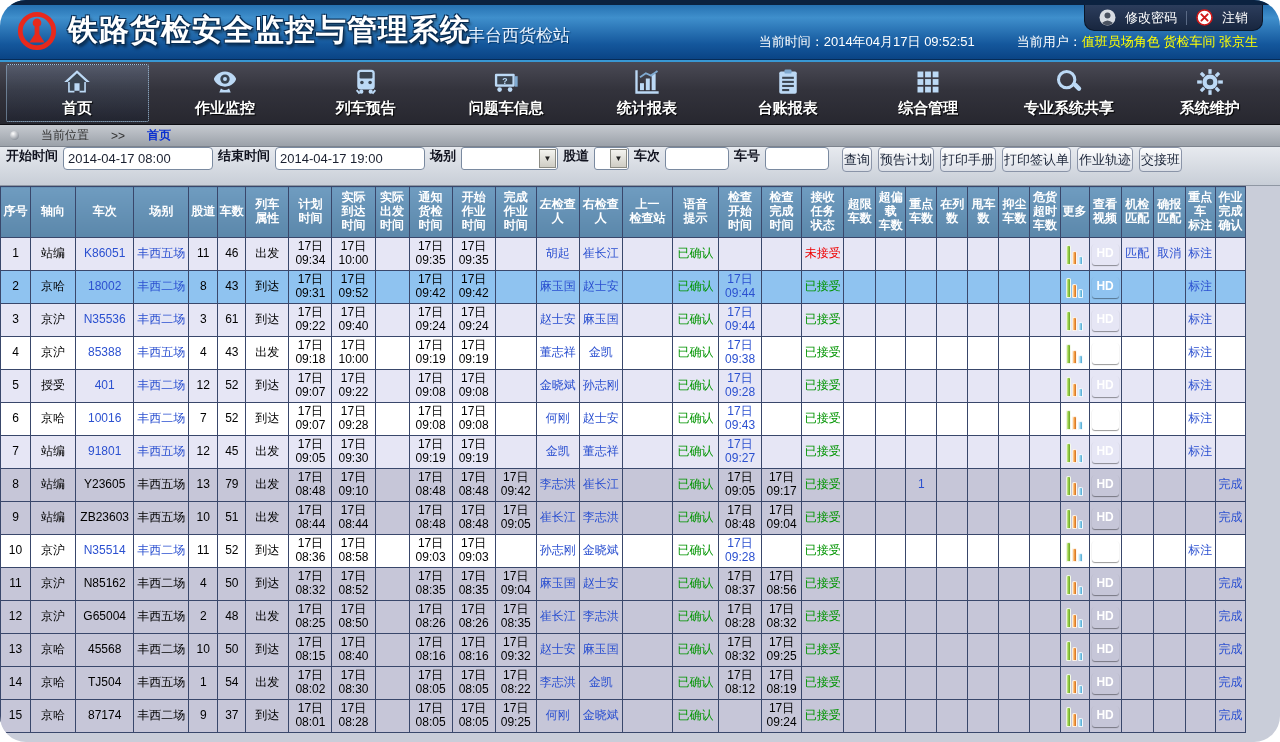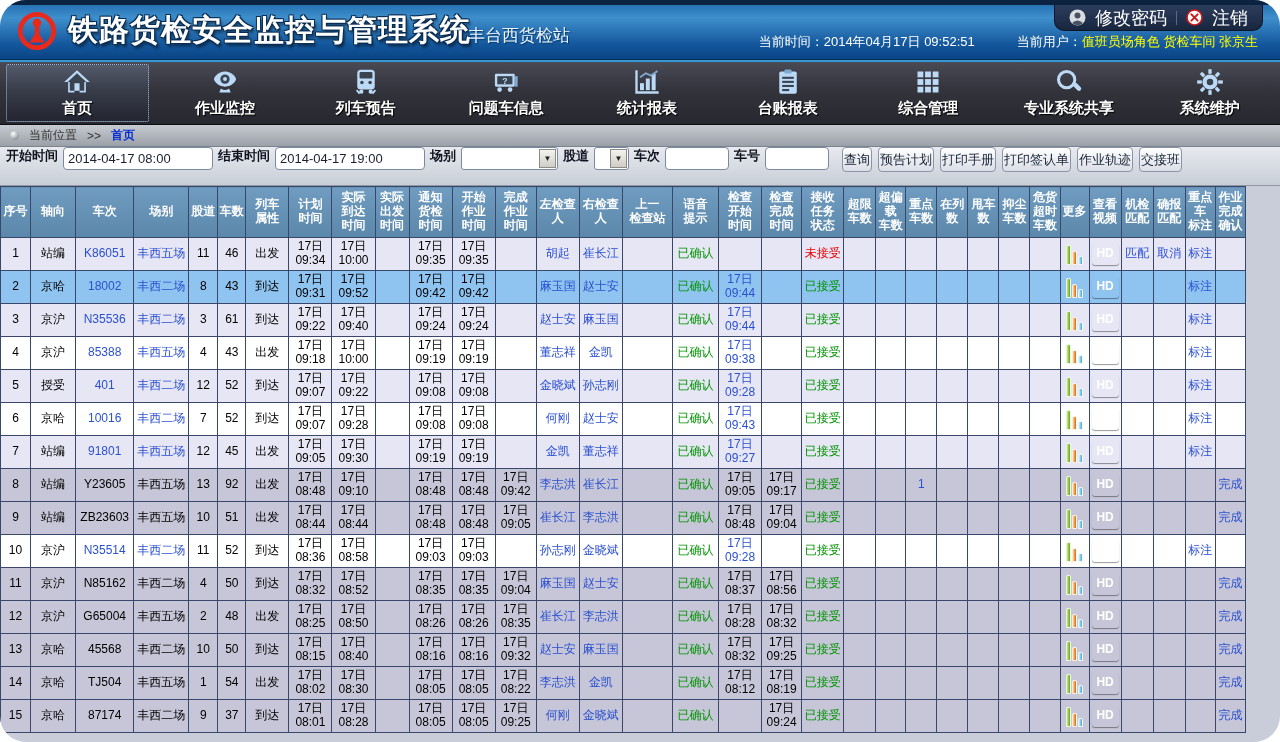--- a/index.html
+++ b/index.html
@@ -11,38 +11,38 @@
   .topbar { position:relative; height:60px;
     background:linear-gradient(#1c66a8,#3f8fcc 30%,#14579c 75%,#0a4485); border-bottom:1px solid #062c58;}
   .topbar::before { content:""; position:absolute; left:0; top:0; width:100%; height:5px; background:#0b2240; }
   .logo { position:absolute; left:16px; top:9px; width:42px; height:44px; }
   .app-title { position:absolute; left:68px; top:10px; font-size:30px; font-weight:bold; color:#fff;
     letter-spacing:1px; white-space:nowrap;
     text-shadow:1px 1px 0 #082c52,-1px 1px 0 #082c52,1px -1px 0 #082c52,-1px -1px 0 #082c52,2px 3px 3px rgba(0,0,0,.55); }
   .app-sub { position:absolute; left:468px; top:24px; font-size:17px; color:#eaf4ff; text-shadow:1px 1px 1px #06386a; }
   .acct-box { position:absolute; top:5px; right:17px; height:26px; padding:0 14px;
     background:linear-gradient(#2c3d5c,#18263f); border:1px solid #0a1628; border-top:none;
-    border-radius:0 0 10px 10px; display:flex; align-items:center; gap:9px; color:#fff; font-size:18px; }
+    border-radius:0 0 10px 10px; display:flex; align-items:center; gap:9px; color:#fff; font-size:13px; }
   .acct-box .sep { width:1px; height:14px; background:#5a6a85; }
   .statusline { position:absolute; top:33px; right:22px; display:flex; gap:42px; font-size:13px; color:#fff; white-space:nowrap; }
   .statusline .yellow { color:#ffff00; }
 
   
   .navbar { height:65px; display:flex; align-items:stretch;
     background:linear-gradient(#4a4a55,#33333c 45%,#27272f);
     border-top:2px solid #3898d4; border-bottom:1px solid #0d0d12; }
   .nav-item { flex:1; display:flex; flex-direction:column; align-items:center; justify-content:center;
     gap:3px; cursor:pointer; }
   .nav-item.active { border:1px dotted #9fc0dc; border-radius:2px; margin:2px 6px;
     background:linear-gradient(rgba(150,180,220,.18),rgba(20,30,50,.25)); }
   .nav-ic svg { display:block; }
   .nav-lb { color:#fff; font-size:15px; font-weight:bold; text-shadow:1px 1px 1px #000; white-space:nowrap; }
 
   
-  .crumbbar { height:22px; display:flex; align-items:center; gap:10px; padding-left:10px;
+  .crumbbar { height:22px; display:flex; align-items:center; gap:22px; padding-left:10px;
     background:linear-gradient(#c6cad0,#9ba1a9); border-bottom:1px solid #7d838d; font-size:12px; color:#333; }
   .crumb-dot { width:9px; height:9px; border-radius:50%;
     background:radial-gradient(circle at 35% 30%, #ffffff, #8d939c 75%); }
   .crumb-home { color:#0a2fd0; font-weight:bold; cursor:pointer; }
 
   
   .filterbar { height:39px; display:flex; align-items:flex-start; gap:5px; padding:0 6px;
     background:linear-gradient(#e7eaef,#c8ced7); border-bottom:1px solid #8f97a3; font-size:13px; }
   .flabel { font-weight:bold; color:#10121e; white-space:nowrap; }
   .fin { height:23px; border:1px solid #7a8aa0; border-radius:4px; background:#fff; padding:0 4px;
@@ -686,21 +686,21 @@
             <td></td>
             <td><span class="c-link">标注</span></td>
             <td></td>
           </tr>
           <tr class="r" style="background: rgb(198, 198, 216);">
             <td>8</td>
             <td>站编</td>
             <td>Y23605</td>
             <td>丰西五场</td>
             <td>13</td>
-            <td>92</td>
+            <td>79</td>
             <td>出发</td>
             <td>17日
 08:48</td>
             <td>17日
 09:10</td>
             <td></td>
             <td>17日
 08:48</td>
             <td>17日
 08:48</td>

